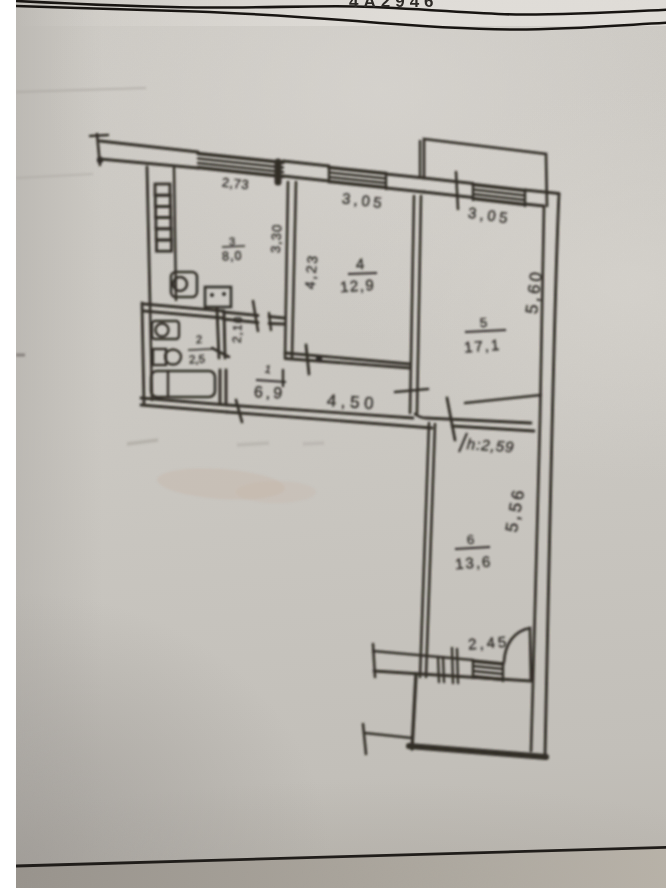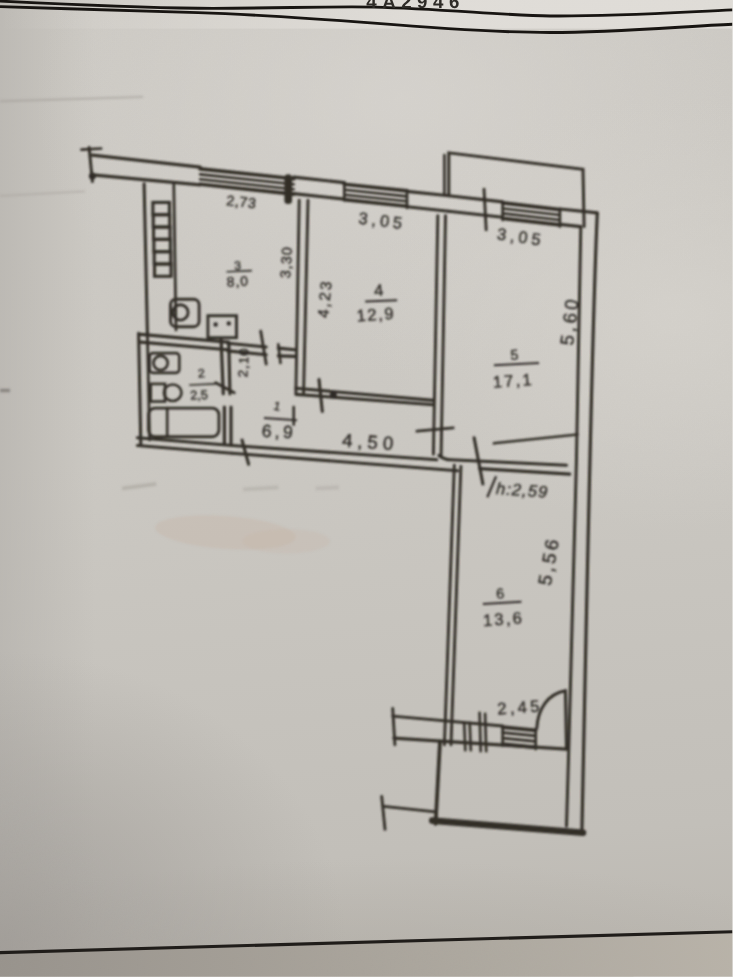--- a/index.html
+++ b/index.html
@@ -1,17 +1,17 @@
 <!DOCTYPE html>
 <html><head>
 <meta charset="utf-8">
 <style>
   html,body{margin:0;padding:0;}
   body{width:666px;height:888px;overflow:hidden;font-family:"Liberation Sans",sans-serif;}
-  #page{position:relative;width:576px;height:888px;background:#cfccc6;}
+  #page{position:relative;width:576px;height:888px;background:#cfccc6;margin-left:16px;}
   .bg{position:absolute;left:0;top:0;width:666px;height:888px;}
   svg{position:absolute;left:0;top:0;}
   text{font-family:"Liberation Sans",sans-serif;fill:#2e2b27;}
 </style>
 </head>
 <body>
 <div id="page">
 
   <div class="bg" style="background:
     radial-gradient(ellipse 400px 280px at 92% 32%, rgba(214,211,205,0.8), rgba(214,211,205,0) 70%),

